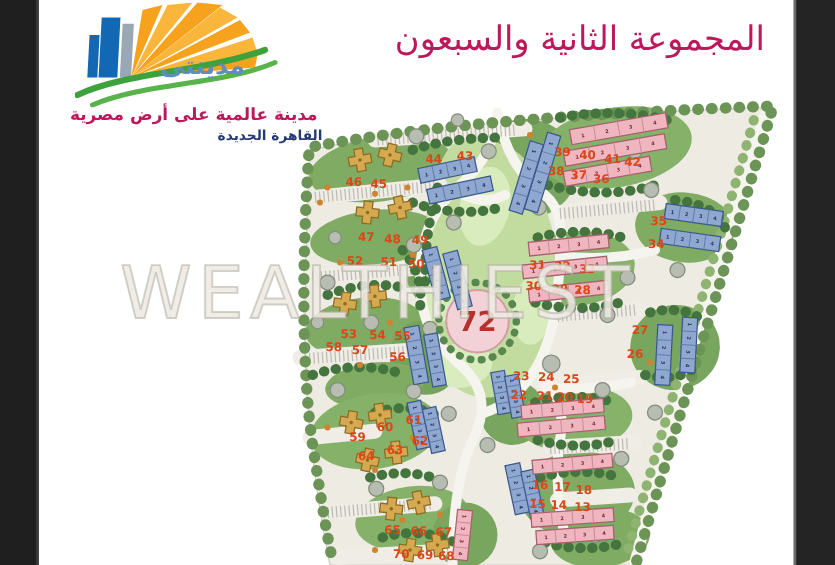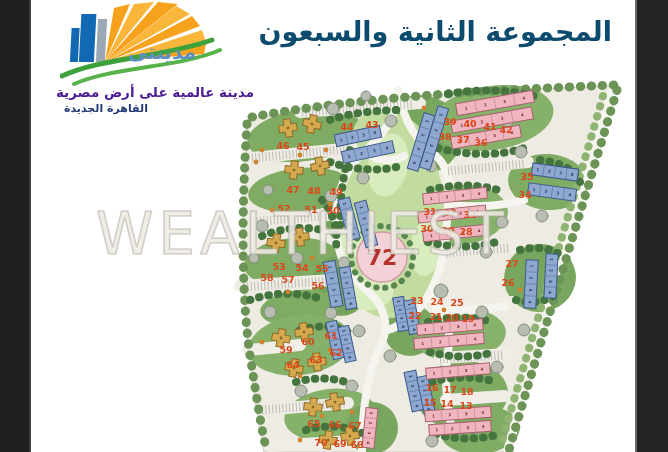--- a/index.html
+++ b/index.html
@@ -7,25 +7,25 @@
   .bar{position:absolute;top:0;height:452px;background:#1f1f1f;z-index:40;}
   .bar.left{left:0;width:29px;border-right:2px solid #3e3e3e;}
   .bar.right{right:0;width:31px;border-left:2px solid #6a6a6a;background:#242424;}
   .page-bg{position:absolute;left:29px;top:0;width:608px;height:452px;background:#ffffff;z-index:1;}
   #map{position:absolute;left:0;top:0;width:668px;height:452px;z-index:5;}
   .logo{position:absolute;left:50px;top:0;width:220px;height:120px;z-index:10;}
   .logo-art{position:absolute;left:10px;top:2px;}
   .logo-name{position:absolute;left:78px;top:40px;width:130px;direction:rtl;text-align:left;
     font-size:20px;font-weight:bold;color:#5c8fbe;z-index:11;}
   .logo-tagline{position:absolute;left:2px;top:84px;width:206px;text-align:center;direction:rtl;
-    font-size:13.5px;font-weight:bold;color:#4c1d95;}
-  .logo-subtitle{position:absolute;left:14px;top:102px;width:206px;text-align:left;direction:rtl;
+    font-size:13.5px;font-weight:bold;color:#be185d;}
+  .logo-subtitle{position:absolute;left:2px;top:102px;width:206px;text-align:right;direction:rtl;
     font-size:11px;font-weight:bold;color:#233a74;}
   .page-title{position:absolute;right:56px;top:16px;width:360px;text-align:right;direction:rtl;
-    font-size:27px;font-weight:bold;color:#0c4a6e;z-index:10;}
+    font-size:27px;font-weight:normal;color:#be185d;z-index:10;}
   .watermark{position:absolute;left:96px;top:200px;z-index:30;pointer-events:none;
     font-size:58px;font-weight:400;letter-spacing:5px;color:rgba(238,235,228,0.88);
     -webkit-text-stroke:1.5px rgba(176,172,162,0.55);white-space:nowrap;}
   svg text{font-family:"DejaVu Sans",sans-serif;}
 </style>
 </head>
 <body>
 
 <div class="stage">
   <div class="page-bg"></div>

